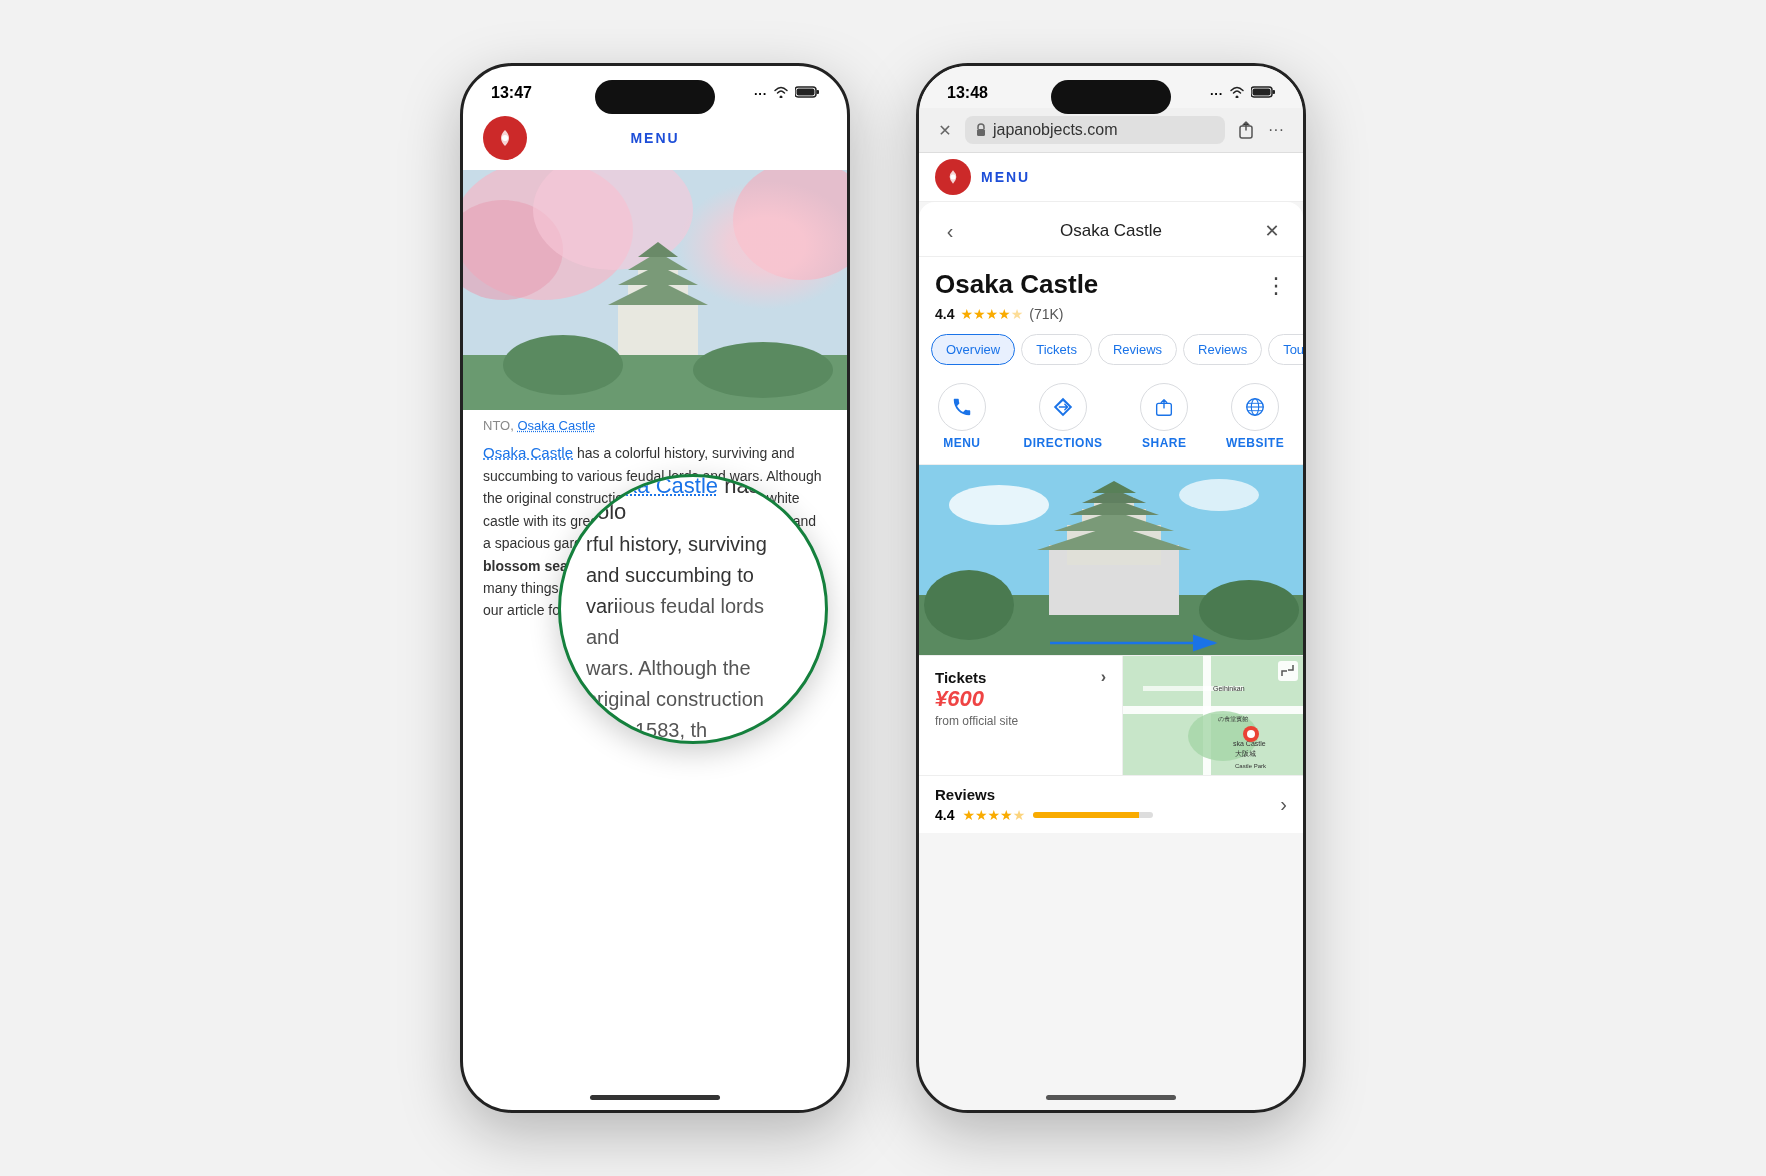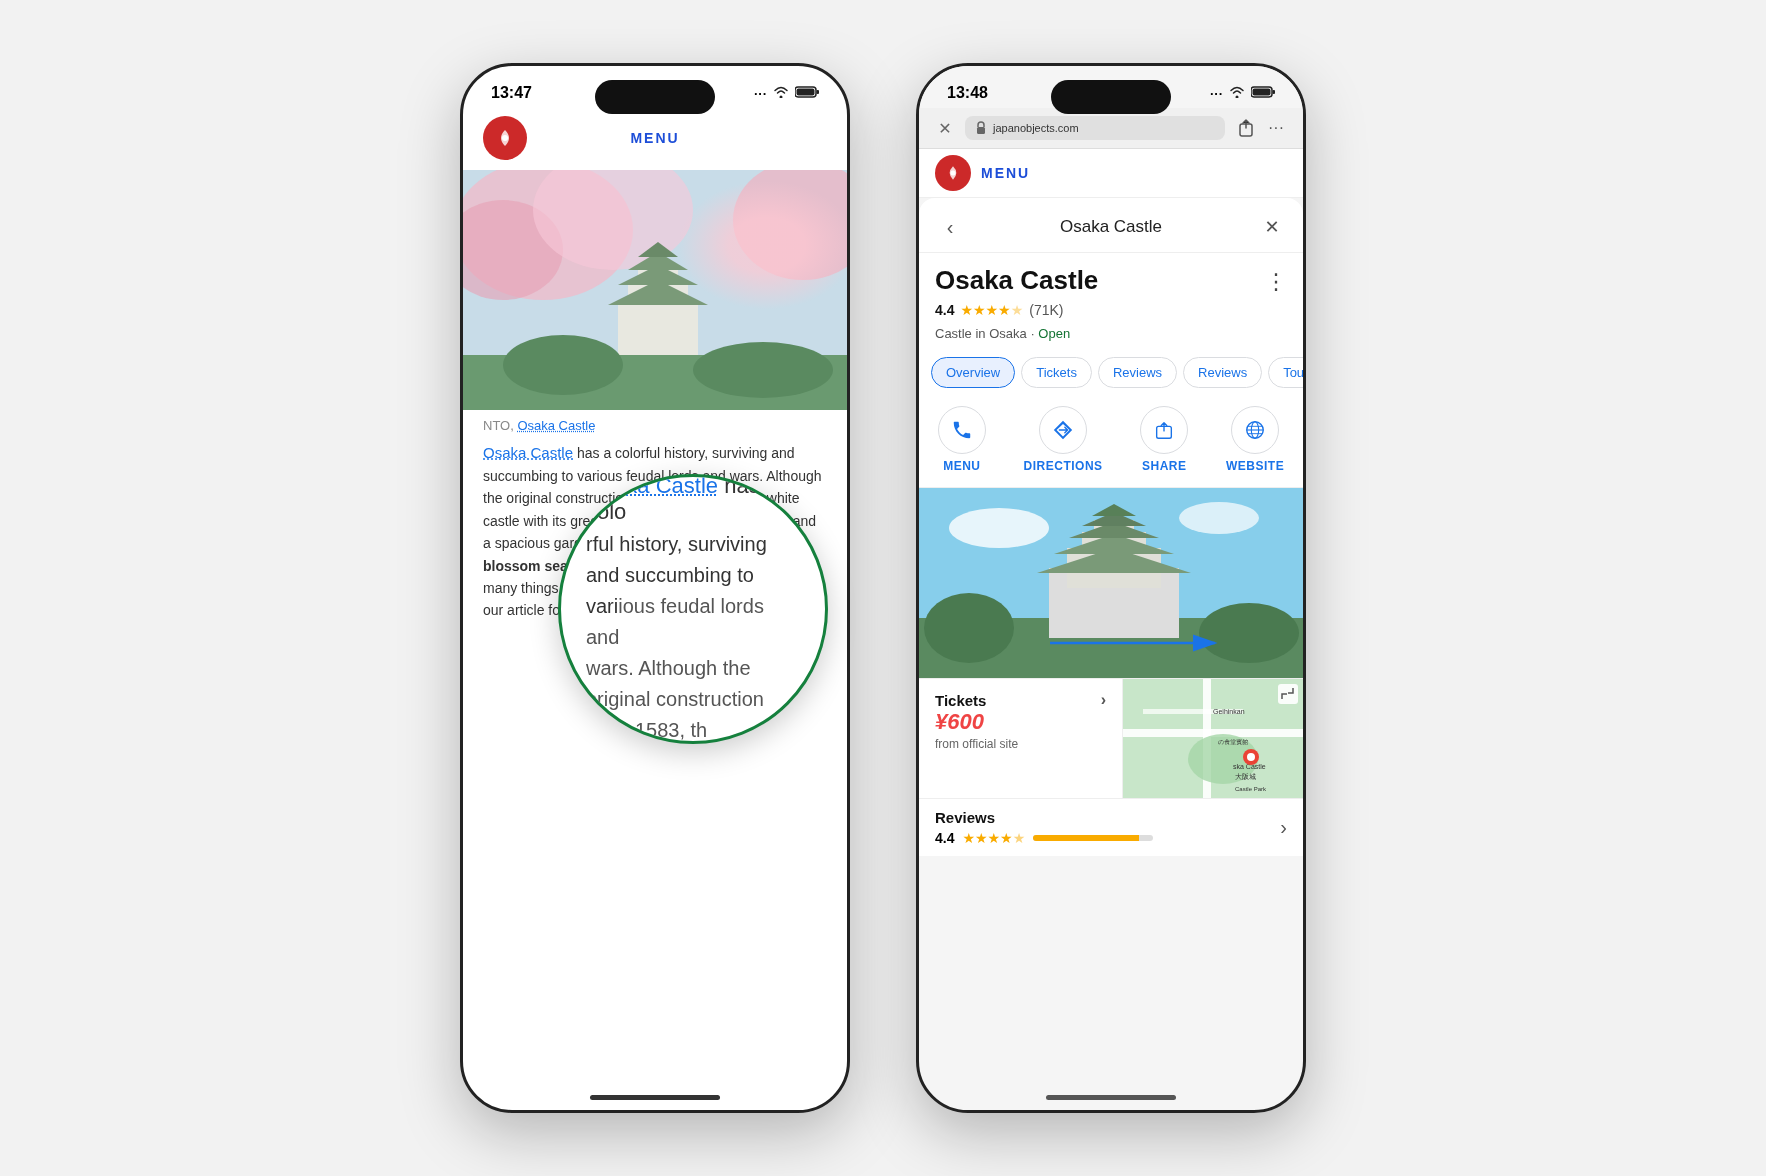--- a/index.html
+++ b/index.html
@@ -620,21 +620,21 @@
           </div>
         </div>
 
         <div class="phone2-browser-bar">
           <div class="browser-x-btn">✕</div>
           <div class="browser-url-bar">
             <svg width="12" height="14" viewBox="0 0 12 14">
               <rect x="2" y="6" width="8" height="7" rx="1.5" fill="#666"></rect>
               <path d="M3 6V4a3 3 0 0 1 6 0v2" stroke="#666" stroke-width="1.5" fill="none"></path>
             </svg>
-            <span style="font-size:11px;">japanobjects.com</span>
+            <span style="font-size:16px;">japanobjects.com</span>
           </div>
           <div class="browser-actions">
             <div class="browser-btn">
               <svg width="18" height="20" viewBox="0 0 18 20">
                 <rect x="3" y="6" width="12" height="12" rx="2" fill="none" stroke="#555" stroke-width="1.5"></rect>
                 <path d="M9 10V2M6 5l3-3 3 3" stroke="#555" stroke-width="1.5" stroke-linecap="round" stroke-linejoin="round"></path>
               </svg>
             </div>
             <div class="browser-btn">···</div>
           </div>
@@ -662,25 +662,20 @@
             <div class="maps-place-name">Osaka Castle</div>
             <span style="position:absolute;right:16px;top:16px;font-size:22px;color:#444;cursor:pointer;">⋮</span>
           </div>
 
           <div class="maps-rating-row">
             <span class="rating-number">4.4</span>
             <span class="stars">★★★★<span style="color:#f9ab00;opacity:0.4;">★</span></span>
             <span class="rating-count">(71K)</span>
           </div>
 
-          <div class="maps-type-row">
-            <span>Castle in Osaka</span>
-            <span>·</span>
-            <span class="open-status">Open</span>
-          </div>
 
           <div class="maps-tabs">
             <div class="maps-tab active">Overview</div>
             <div class="maps-tab">Tickets</div>
             <div class="maps-tab">Reviews</div>
             <div class="maps-tab">Reviews</div>
             <div class="maps-tab">Tours</div>
           </div>
 
           <div class="maps-actions">

